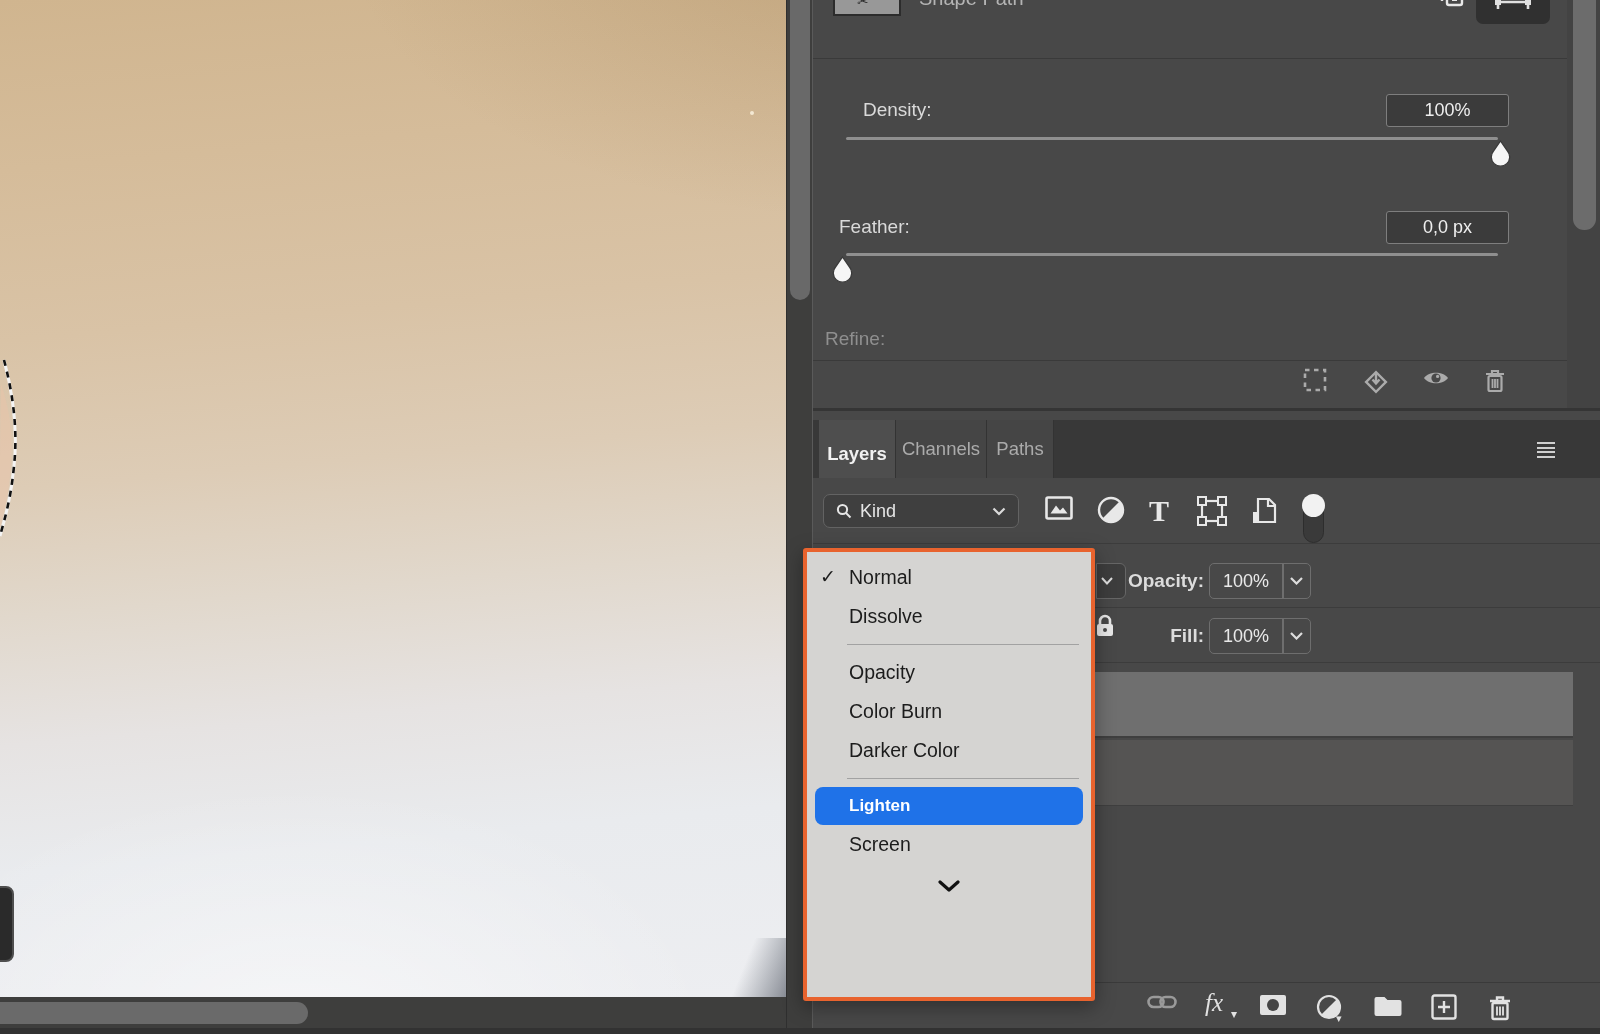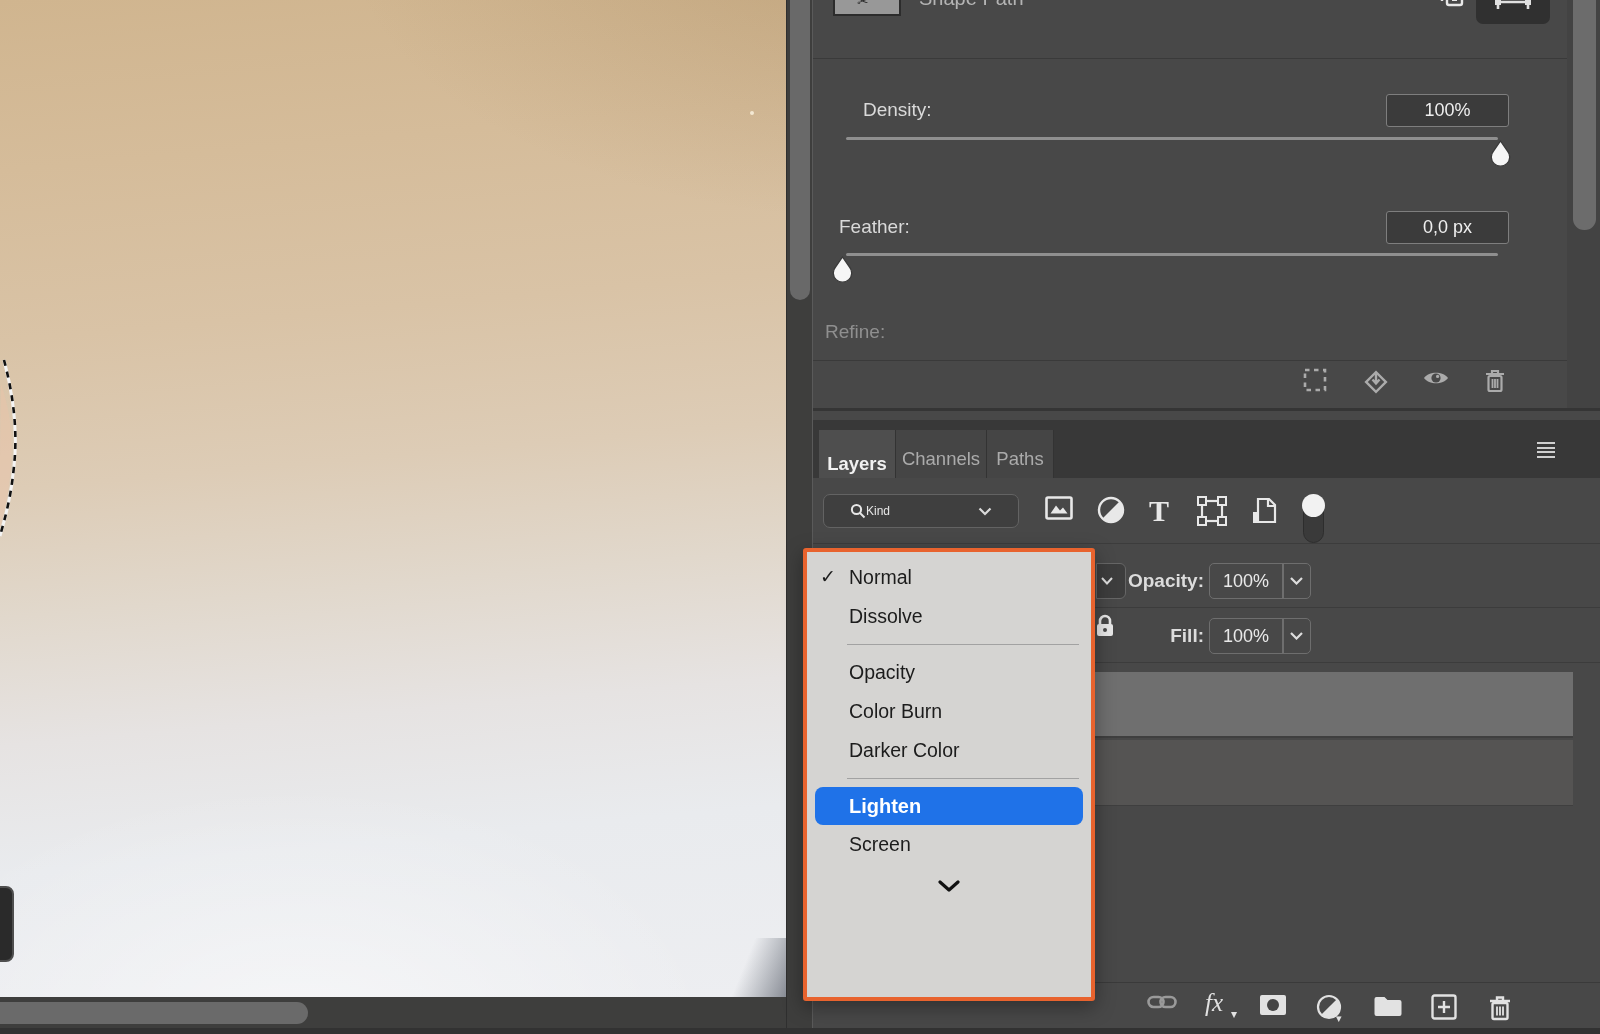--- a/index.html
+++ b/index.html
@@ -39,48 +39,48 @@
   .hdr-thumb-glyph{left:44px;top:-6px;width:16px;height:16px;color:#2e2e2e;font-size:14px;line-height:14px;}
   .hdr-title-clip{left:106px;top:0;width:180px;height:11px;overflow:hidden;}
   .hdr-title-clip span{display:block;margin-top:-13px;font-size:20px;color:#b4b4b4;}
   .hdr-ic1{left:622px;top:-10px;width:30px;height:26px;color:#e8e8e8;}
   .hdr-ic2{left:663px;top:-16px;width:74px;height:40px;background:#303030;border-radius:7px;}
   .hdr-ic2 svg{position:absolute;left:18px;top:14px;}
   .div1{left:0;top:58px;width:754px;height:1px;background:#3a3a3a;}
   .plabel{font-size:19px;color:#dadada;}
   .dens-label{left:26px;top:99px;margin-left:24px;}
   .feath-label{left:26px;top:216px;}
-  .refine-label{left:12px;top:321px;color:#8f8f8f;font-size:19px;}
+  .refine-label{left:12px;top:328px;color:#8f8f8f;font-size:19px;}
   .pvalue{width:123px;height:33px;background:#3b3b3b;border:1.5px solid #7e7e7e;border-radius:3px;
     color:#efefef;font-size:18px;display:flex;align-items:center;justify-content:center;}
   .dens-value{left:573px;top:94px;}
   .feath-value{left:573px;top:211px;}
   .track{height:3px;background:#8f8f8f;border-radius:2px;}
   .dens-track{left:33px;top:137px;width:652px;}
   .feath-track{left:33px;top:253px;width:652px;}
   .dens-handle{left:676px;top:140px;}
   .feath-handle{left:18px;top:256px;}
   .div2{left:0;top:360px;width:754px;height:1px;background:#3a3a3a;}
   .pfoot-ic{top:368px;width:26px;height:26px;color:#ababab;}
   .div3{left:0;top:408px;width:788px;height:3px;background:#353535;}
 
   
   .lp{left:0;top:411px;width:788px;height:623px;}
   .tabbar{left:0;top:9px;width:788px;height:58px;background:#383838;}
-  .tab{top:19px;height:58px;display:flex;align-items:center;justify-content:center;
+  .tab{top:9px;height:58px;display:flex;align-items:center;justify-content:center;
        font-size:18.5px;color:#ababab;background:#454545;border-right:1px solid #333;}
   .tab-layers{left:6px;width:77px;background:#4e4e4e;color:#f1f1f1;font-weight:bold;height:67px;}
   .tab-channels{left:83px;width:91px;}
   .tab-paths{left:174px;width:67px;}
   .hamburger{left:724px;top:31px;width:18px;height:15px;}
   .hamburger div{height:2px;background:#cfcfcf;margin-bottom:2.5px;}
 
   .filter-row{left:0;top:67px;width:788px;height:62px;background:#484848;}
   .kind-select{left:10px;top:83px;width:196px;height:34px;background:#3f3f3f;border:1.5px solid #636363;
-    border-radius:7px;display:flex;align-items:center;padding:0 26px;color:#e6e6e6;font-size:12px;gap:0;}
+    border-radius:7px;display:flex;align-items:center;padding:0 12px;color:#e6e6e6;font-size:18px;gap:8px;}
   .kind-chevron{margin-left:auto;}
   .ficon{top:85px;width:30px;height:30px;color:#e8e8e8;}
   .f-toggle{left:490px;top:85px;width:21px;height:47px;background:#3a3a3a;border-radius:11px;border:1px solid #2d2d2d;}
   .f-knob{left:489px;top:83px;width:23px;height:23px;background:#f2f2f2;border-radius:50%;}
 
   .blend-div{left:0;top:132px;width:788px;height:1px;background:#3c3c3c;}
   .blend-stub{left:283px;top:152px;width:30px;height:36px;background:#3d3d3d;border:1.5px solid #666;
     border-radius:0 6px 6px 0;display:flex;align-items:center;justify-content:flex-start;color:#ddd;padding-left:4px;}
   .rowlabel{font-size:19px;color:#dcdcdc;font-weight:bold;}
   .opacity-label{left:300px;top:159px;width:91px;text-align:right;}
@@ -103,21 +103,21 @@
 
   
   .blend-menu{left:803px;top:548px;width:292px;height:453px;background:#d5d4d2;
     border:4px solid #e8632e;border-radius:3px;z-index:60;padding-top:6px;
     box-shadow:0 6px 20px rgba(0,0,0,.35);}
   .mi{position:relative;height:39px;display:flex;align-items:center;padding-left:42px;
       font-size:19.5px;color:#1c1c1c;}
   .mi .check{position:absolute;left:13px;top:7px;font-size:19px;color:#1c1c1c;}
   .msep{height:1px;background:#a2a2a2;margin:8px 12px 8px 40px;}
   .mi-hl{height:38px;margin:4px 8px 0 8px;background:#1f72e8;border-radius:8px;
-      display:flex;align-items:center;padding-left:34px;color:#fff;font-weight:bold;font-size:20px;}
+      display:flex;align-items:center;padding-left:34px;color:#fff;font-weight:bold;font-size:17px;}
   .mscroll{height:44px;display:flex;align-items:center;justify-content:center;color:#111;}
 
   svg{display:block;}
 </style>
 </head>
 <body>
 
 <div class="stage">
 
   <div class="abs canvas">

